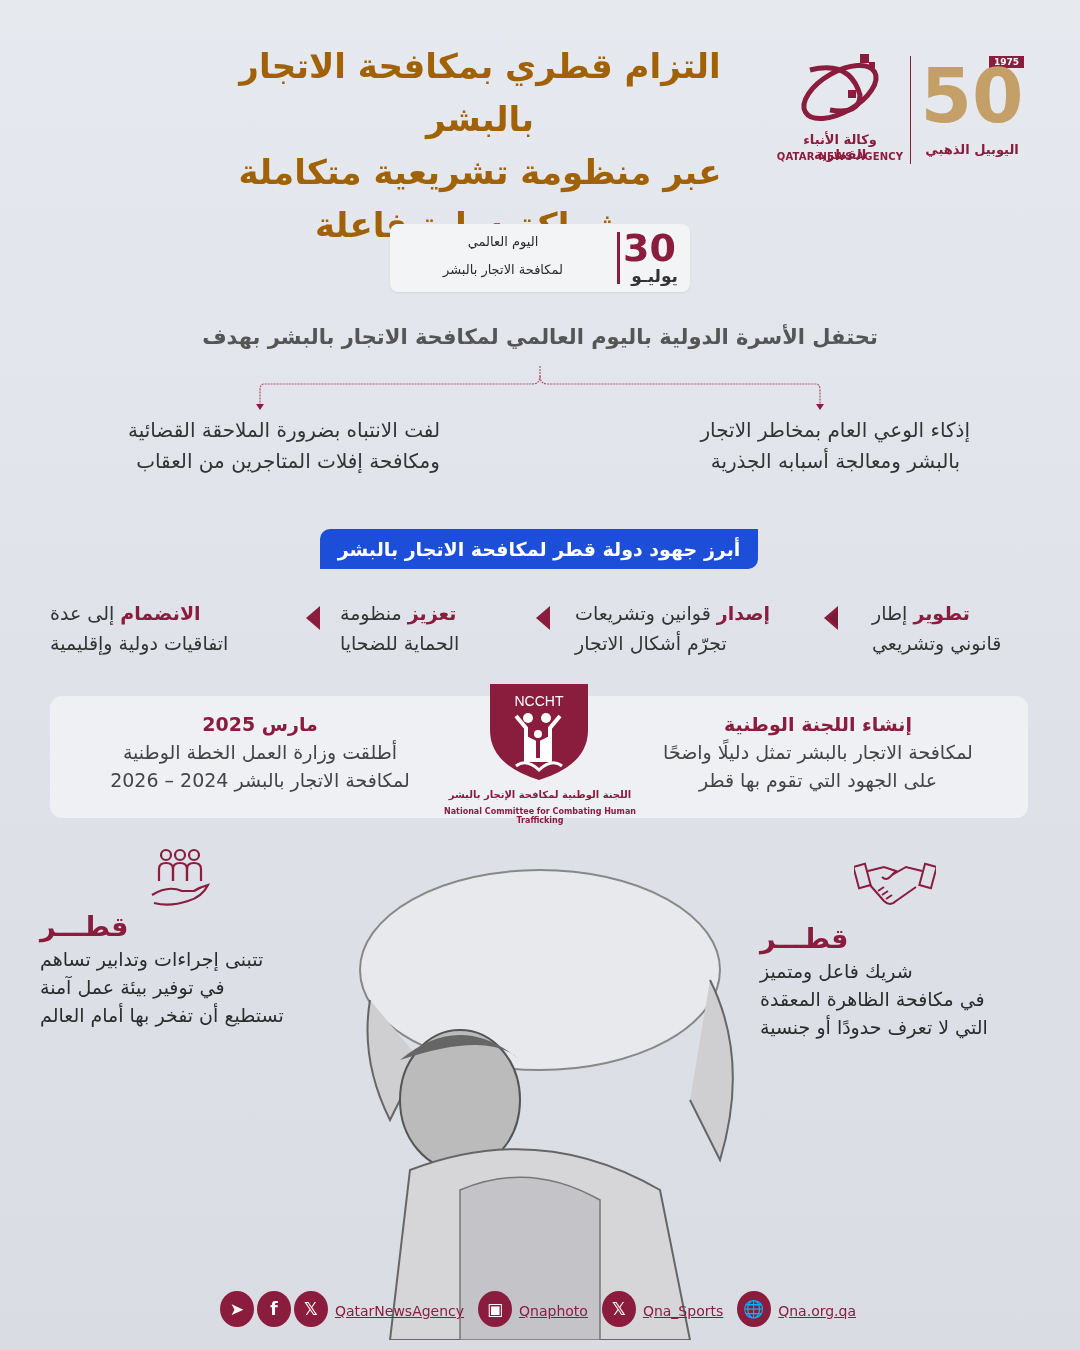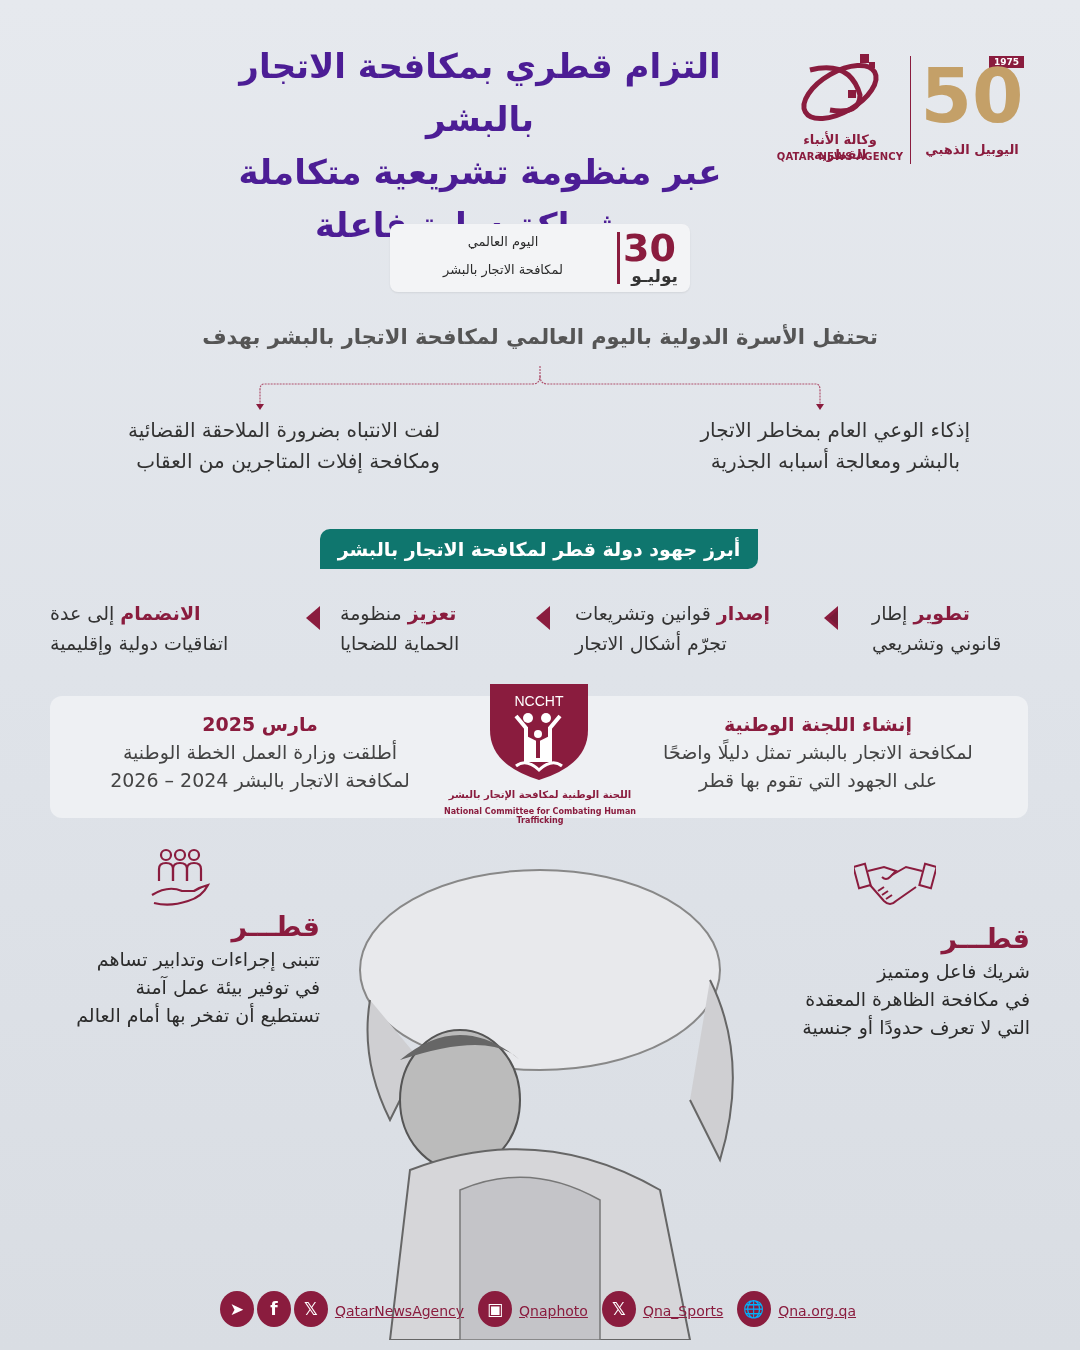--- a/index.html
+++ b/index.html
@@ -1,48 +1,48 @@
 <!DOCTYPE html>
 <html><head>
 <meta charset="utf-8">
 <style>
   html,body{margin:0;padding:0;}
   body{width:1080px;height:1350px;position:relative;overflow:hidden;
     background:linear-gradient(180deg,#e6e9ee 0%,#dfe3e9 50%,#d9dde3 100%);
     font-family:"DejaVu Sans","Liberation Sans",sans-serif;color:#2b2b2b;direction:rtl;}
   .abs{position:absolute;}
-  .title{left:190px;top:40px;width:580px;text-align:center;font-weight:bold;font-size:34px;line-height:53px;color:#4c1d95;}
+  .title{left:190px;top:40px;width:580px;text-align:center;font-weight:bold;font-size:34px;line-height:53px;color:#a16207;}
   .logo-area{left:775px;top:48px;width:255px;height:120px;}
   .qna-logo{position:absolute;left:0;top:0;width:130px;height:120px;text-align:center;}
   .qna-ar{position:absolute;left:0;top:84px;width:130px;font-size:13px;color:#8a1c3e;font-weight:bold;text-align:center;}
   .qna-en{position:absolute;left:0;top:103px;width:130px;font-size:10px;color:#8a1c3e;font-weight:bold;text-align:center;direction:ltr;letter-spacing:.2px;}
   .divider{position:absolute;left:135px;top:8px;width:1px;height:108px;background:#8a1c3e;}
   .jub{position:absolute;left:145px;top:0;width:110px;height:120px;}
   .jub-year{position:absolute;right:6px;top:8px;background:#8a1c3e;color:#fff;font-size:9px;font-weight:bold;padding:1px 5px;direction:ltr;}
   .jub-fifty{position:absolute;left:0;top:8px;width:104px;text-align:center;font-size:74px;font-weight:bold;color:#c4a068;line-height:80px;direction:ltr;}
   .jub-label{position:absolute;left:0;top:94px;width:104px;text-align:center;font-size:13px;font-weight:bold;color:#8a1c3e;}
   .datebox{left:390px;top:224px;width:300px;height:68px;background:#f3f4f6;border-radius:8px;box-shadow:0 1px 2px rgba(0,0,0,.08);}
   .date-num{position:absolute;right:14px;top:2px;font-size:38px;font-weight:bold;color:#8a1c3e;direction:ltr;}
   .date-month{position:absolute;right:12px;top:42px;font-size:17px;font-weight:bold;color:#333;}
   .date-sep{position:absolute;right:70px;top:8px;width:3px;height:52px;background:#8a1c3e;}
   .date-text{position:absolute;right:82px;top:4px;width:210px;text-align:center;font-size:13px;line-height:28px;color:#2b2b2b;}
   .intro{left:150px;top:325px;width:780px;text-align:center;font-size:21px;font-weight:bold;color:#555;}
   .goal{top:415px;font-size:20px;line-height:31px;color:#333;}
-  .banner{left:320px;top:529px;width:438px;height:40px;background:#0f766e;color:#fff;font-size:19px;font-weight:bold;text-align:center;line-height:40px;border-radius:10px 0 10px 0;}
+  .banner{left:320px;top:529px;width:438px;height:40px;background:#1d4ed8;color:#fff;font-size:19px;font-weight:bold;text-align:center;line-height:40px;border-radius:10px 0 10px 0;}
   .effort{top:598px;font-size:19px;line-height:30px;text-align:left;color:#333;}
   .effort b{color:#8a1c3e;}
   .arrow{top:606px;width:14px;height:24px;}
   .panel{left:50px;top:696px;width:978px;height:122px;background:#eef0f3;border-radius:12px;}
   .panel-right{position:absolute;right:30px;top:14px;width:360px;text-align:center;font-size:19px;line-height:28px;color:#444;}
   .panel-left{position:absolute;left:40px;top:14px;width:340px;text-align:center;font-size:19px;line-height:28px;color:#444;}
   .panel-right .hd,.panel-left .hd{color:#8a1c3e;font-weight:bold;}
   .shield{left:486px;top:680px;width:106px;height:102px;}
   .ncht-ar{left:420px;top:789px;width:240px;text-align:center;font-size:10px;color:#8a1c3e;font-weight:bold;}
   .ncht-en{left:420px;top:807px;width:240px;text-align:center;font-size:8px;color:#8a1c3e;direction:ltr;font-weight:bold;}
-  .side{font-size:19px;line-height:28px;text-align:right;color:#2b2b2b;}
+  .side{font-size:19px;line-height:28px;text-align:left;color:#2b2b2b;}
   .side .q{font-size:27px;font-weight:bold;color:#8a1c3e;line-height:36px;letter-spacing:2px;}
   .photo{left:330px;top:860px;width:420px;height:480px;}
   .footer{left:220px;top:1288px;width:650px;height:42px;direction:ltr;display:flex;align-items:center;}
   .soc{width:36px;height:36px;border-radius:50%;background:#8a1c3e;display:inline-flex;align-items:center;justify-content:center;color:#fff;font-size:17px;font-weight:bold;margin-right:3px;}
   .soc-label{font-size:14px;color:#8a1c3e;margin:4px 14px 0 4px;text-decoration:underline;}
 </style>
 </head>
 <body>
 
 <div class="abs title">

